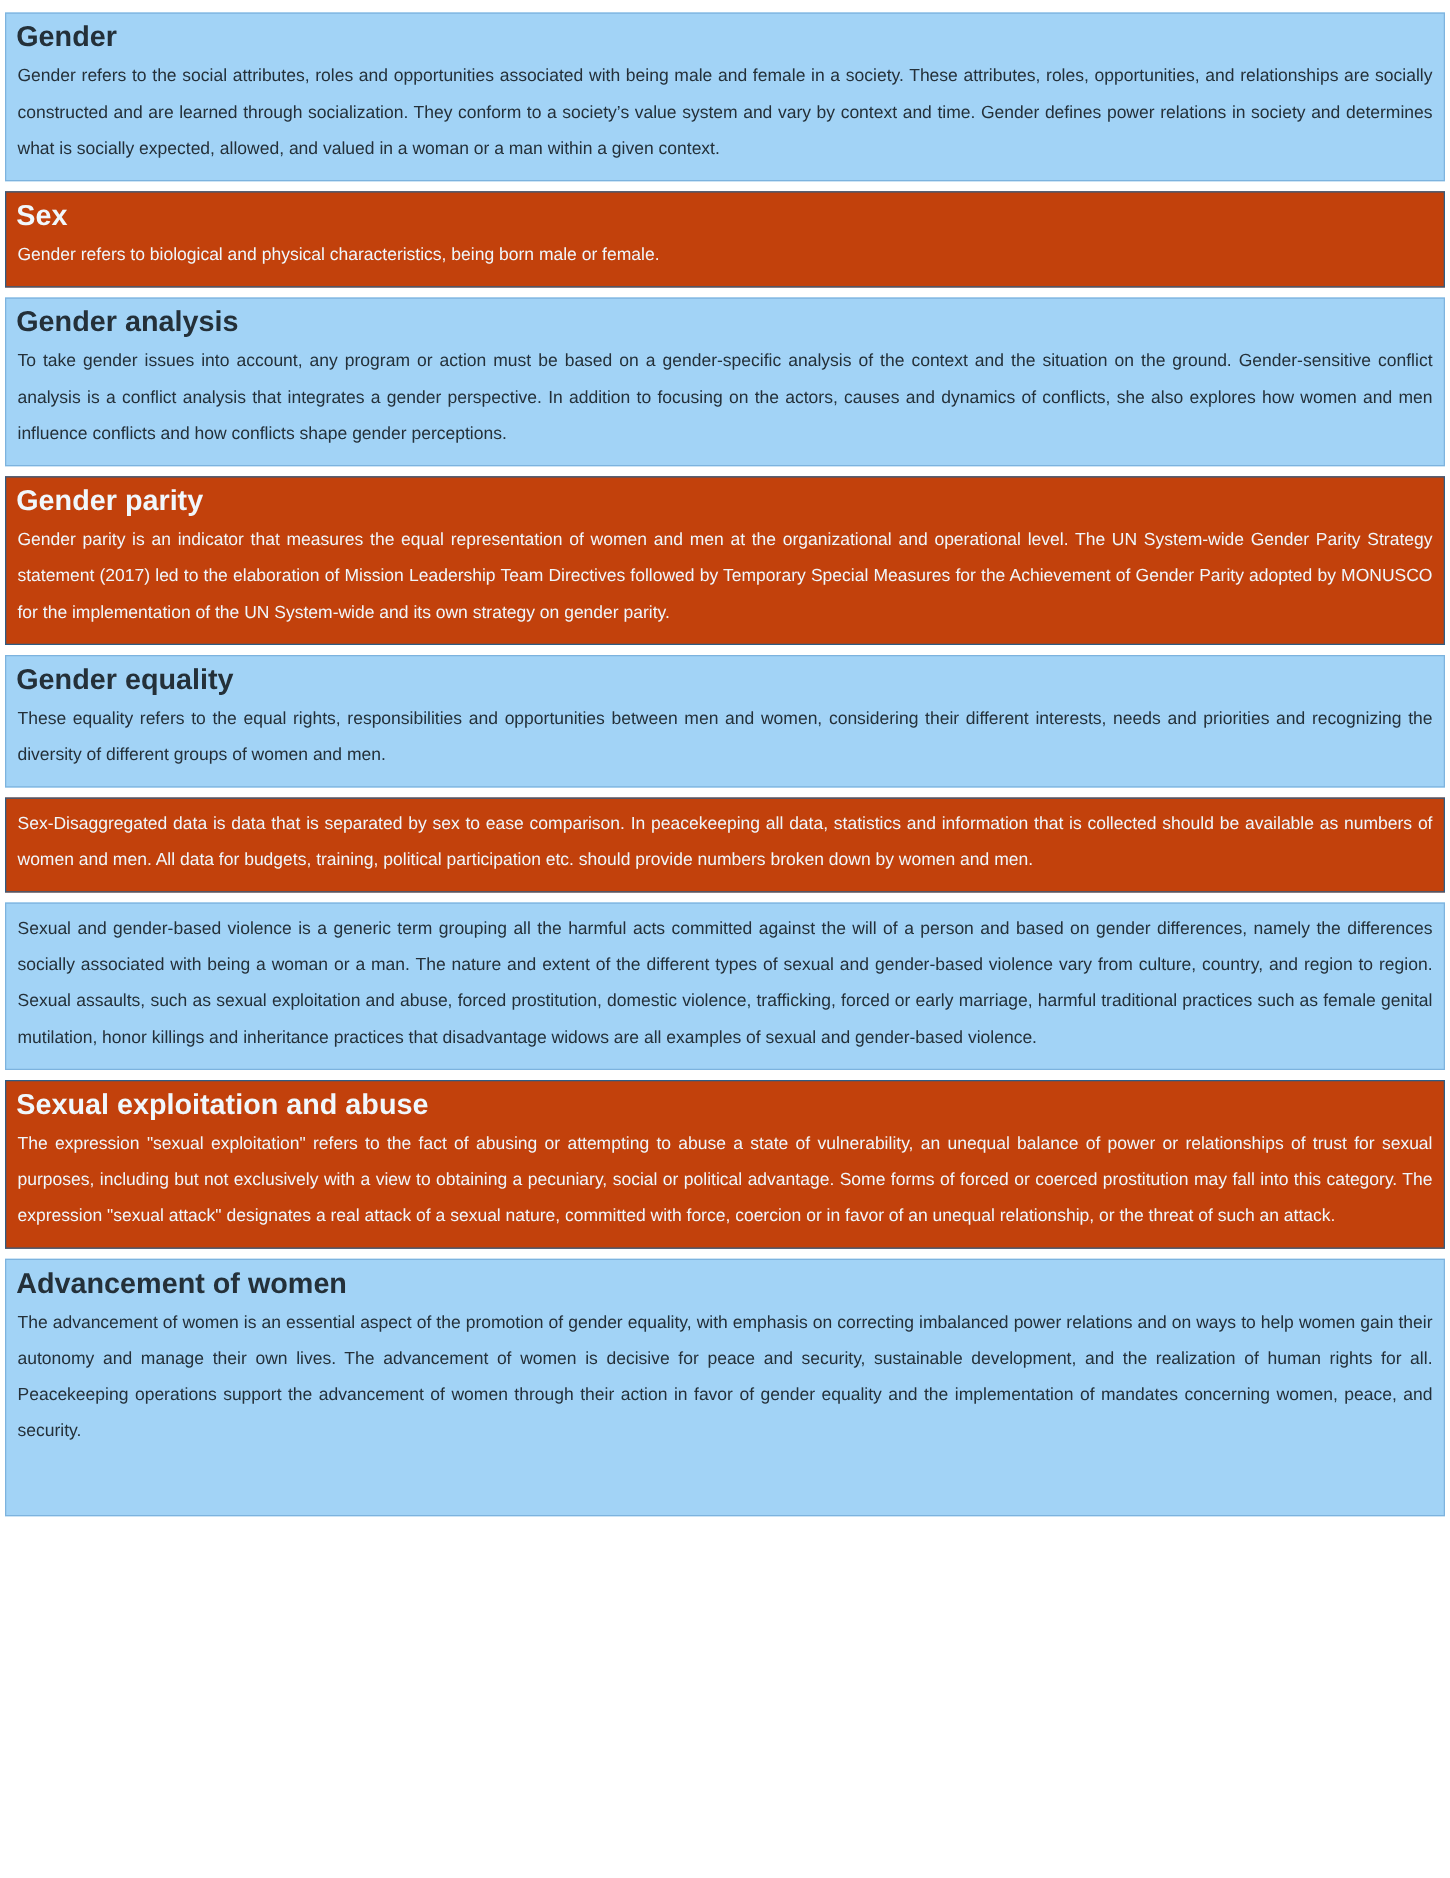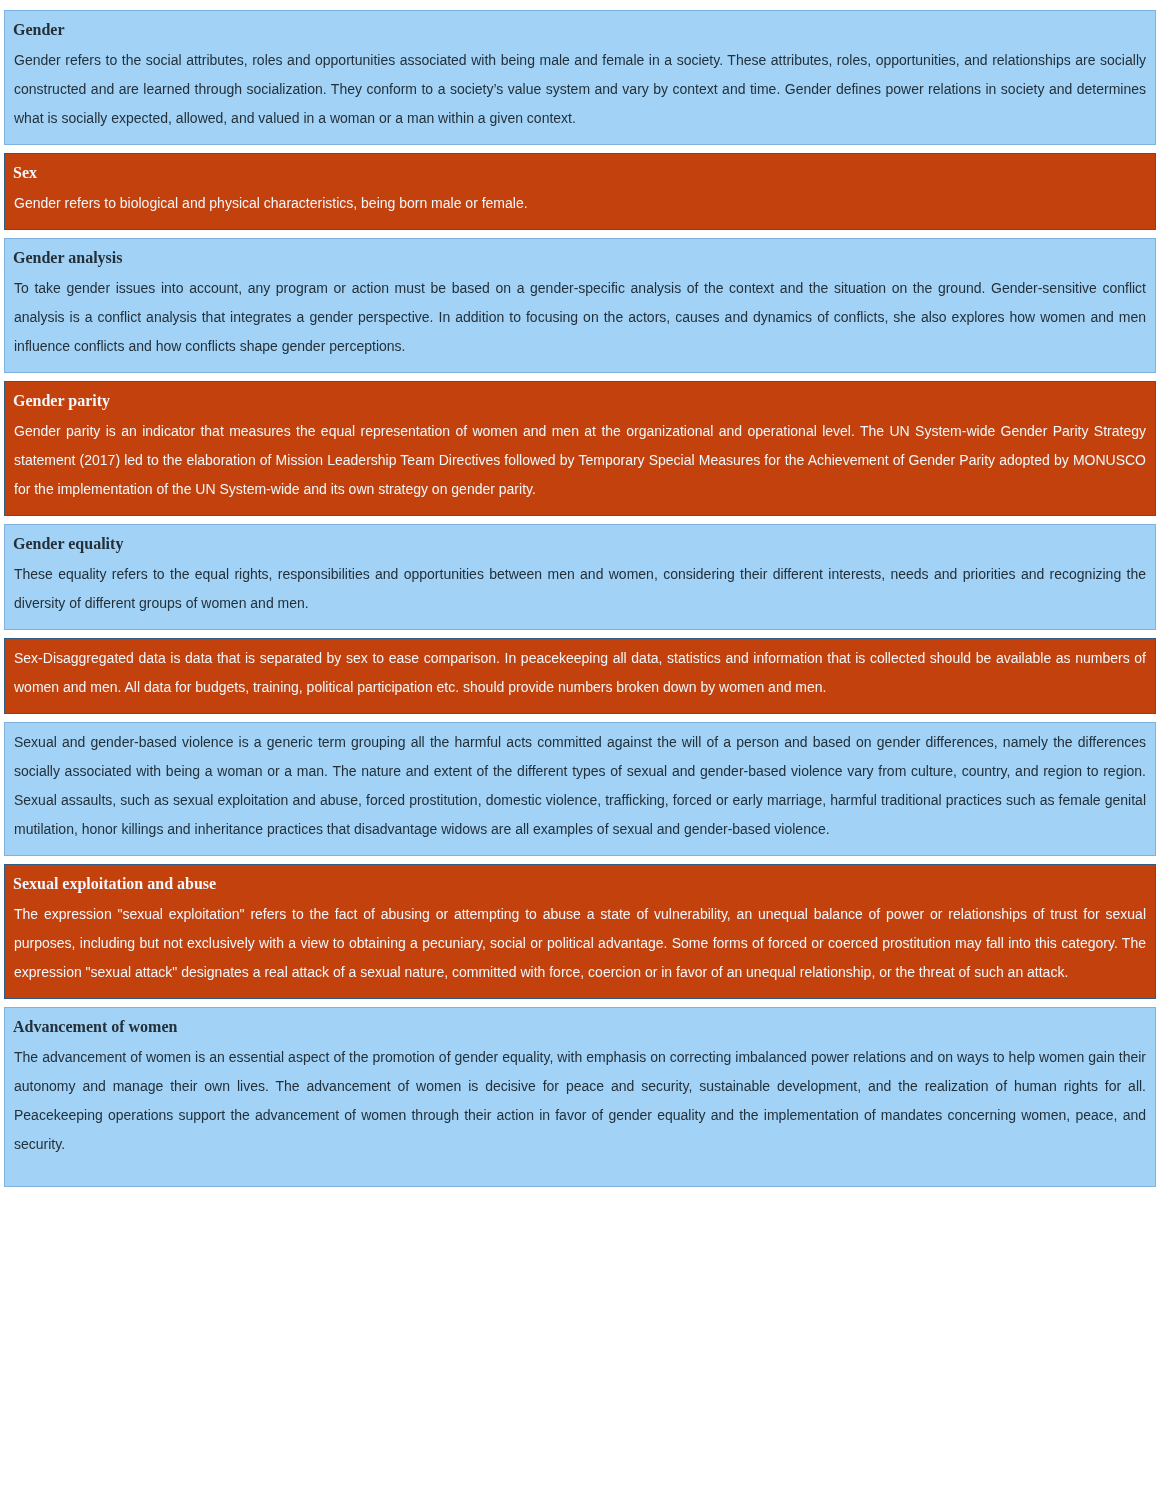--- a/index.html
+++ b/index.html
@@ -30,28 +30,27 @@
     background: #a2d3f6;
     border-color: #7db3de;
     color: #243039;
   }
   .card.dark {
     background: #c2410c;
     border-color: #2f5c82;
     color: #f0f7fc;
   }
   .card:last-child {
-    padding-bottom: 26px;
+    padding-bottom: 52px;
   }
   .term {
-    font-size: 16px;
+    font-size: 23px;
     font-weight: bold;
     line-height: 29px;
     margin: 0 0 2px 0;
-    font-family: Liberation Serif, serif;
   }
   .definition {
     font-size: 14px;
     line-height: 29px;
     margin: 1px;
     text-align: justify;
   }
 </style>
 </head>
 <body>

